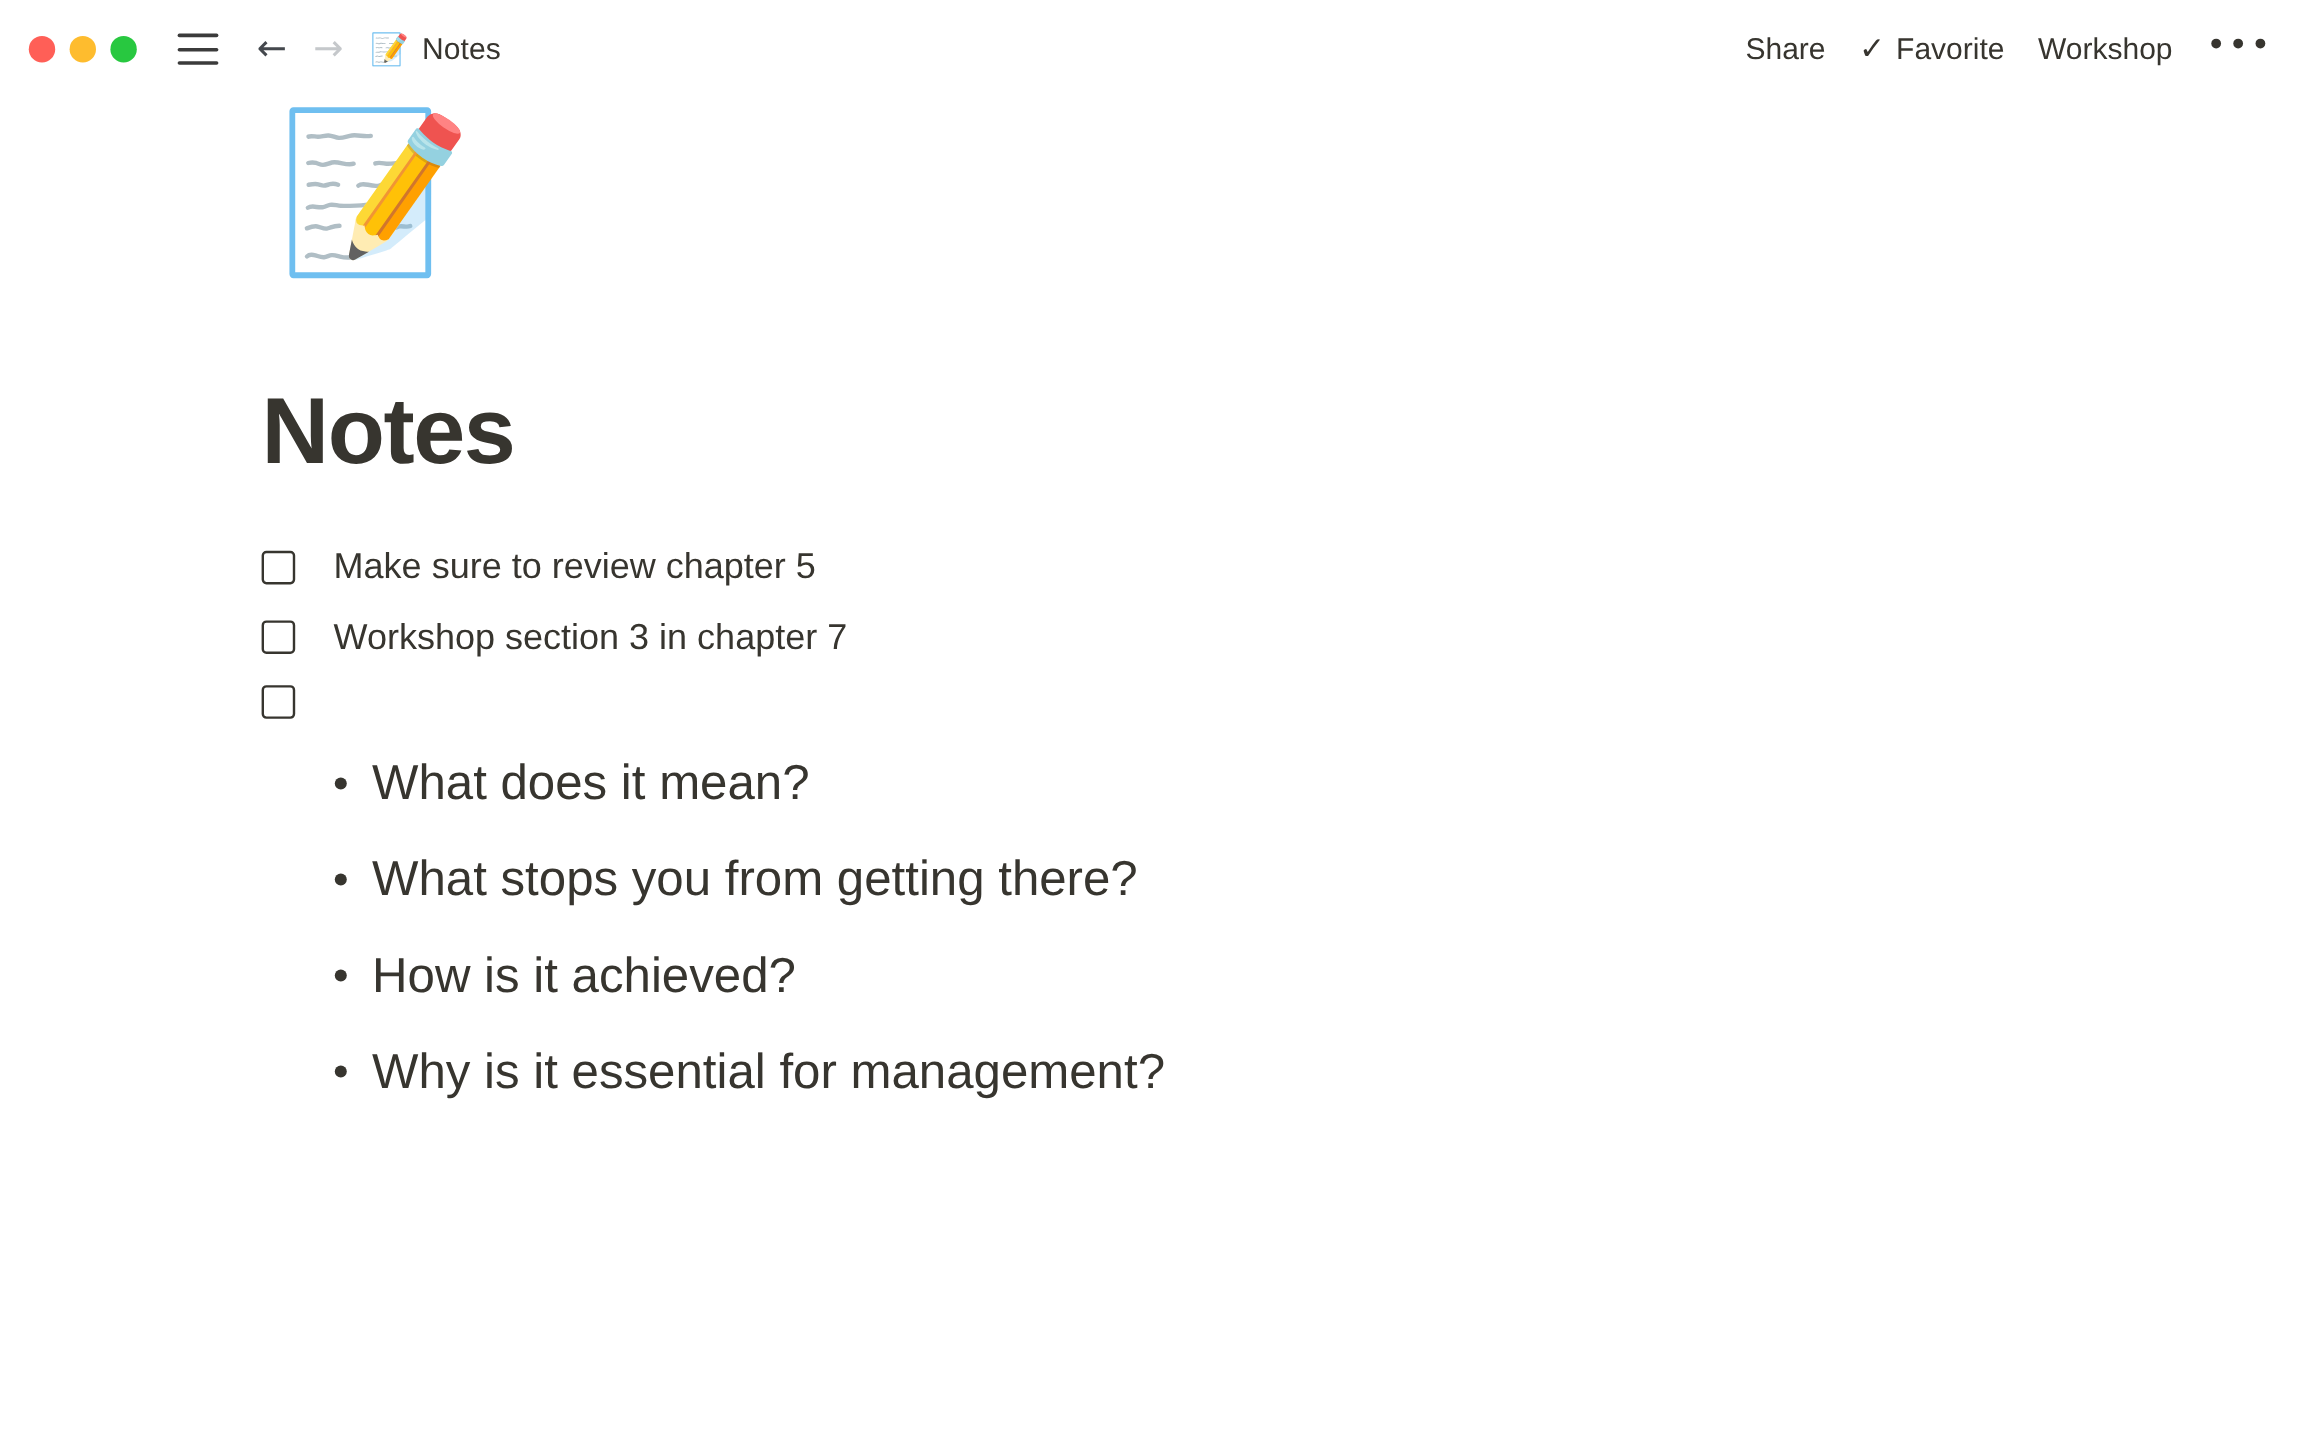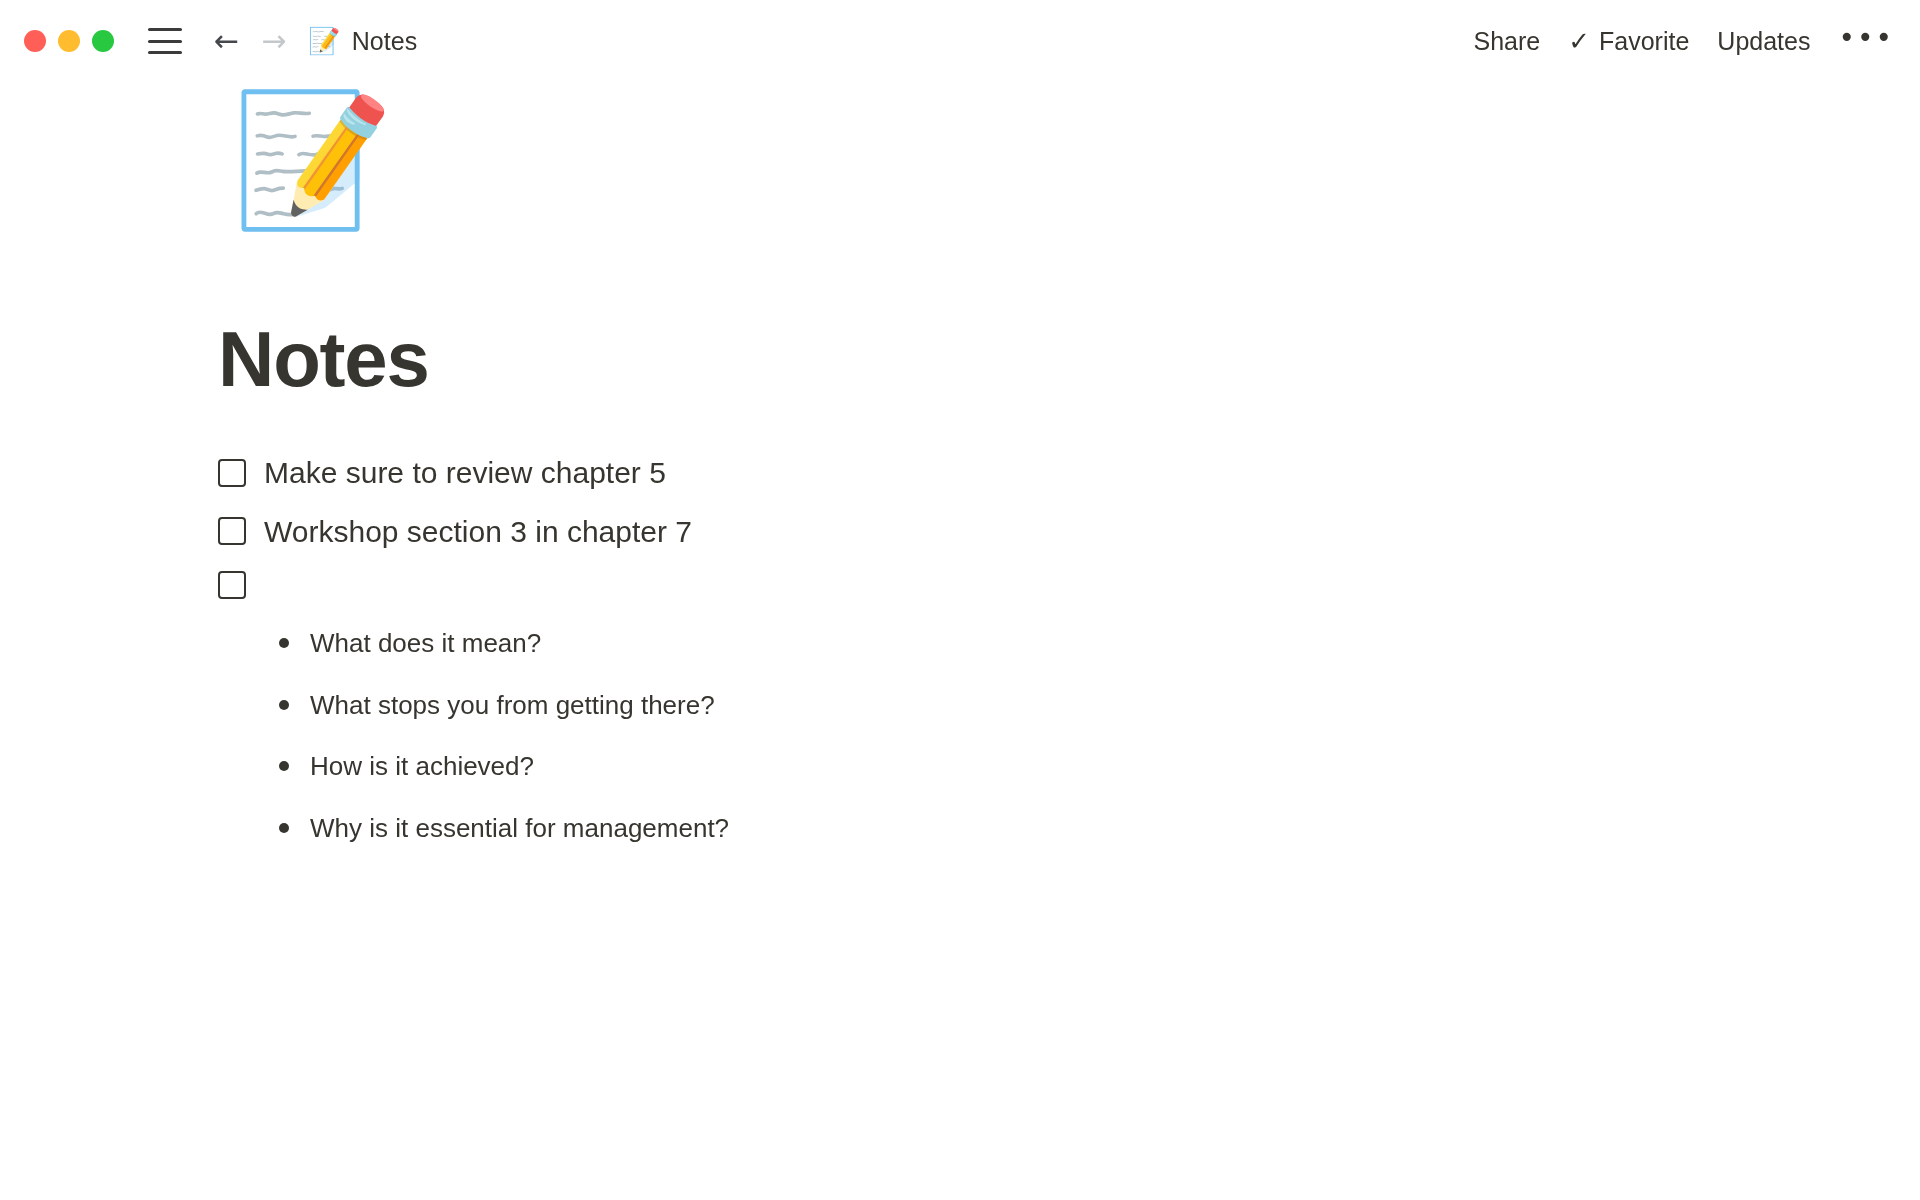--- a/index.html
+++ b/index.html
@@ -146,21 +146,21 @@
     margin-bottom: 0;
     line-height: 1;
   }
 
   .todo-list {
     margin-top: 56px;
   }
   .todo-item {
     display: flex;
     align-items: center;
-    gap: 18px;
+    gap: 32px;
     margin-bottom: 21px;
     cursor: pointer;
     text-align: right;
   }
   .checkbox {
     width: 28px;
     height: 28px;
     border: 2.5px solid #37352f;
     border-radius: 4px;
     flex: none;
@@ -184,21 +184,21 @@
   }
   .bullet-dot {
     width: 10px;
     height: 10px;
     border-radius: 50%;
     background: #37352f;
     flex: none;
     margin-left: 5px;
   }
   .bullet-text {
-    font-size: 26px;
+    font-size: 41px;
     color: #37352f;
     line-height: 1.25;
   }
 </style>
 </head>
 <body>
 
 <div class="titlebar">
 
   <div class="traffic-lights">
@@ -222,21 +222,21 @@
     <span class="emoji-sm">📝</span>
     <span class="doc-title">Notes</span>
   </div>
 
   <div class="titlebar-right">
     <span class="tb-action">Share</span>
     <span class="updates-group">
       <span class="check-icon">✓</span>
       <span class="tb-action">Favorite</span>
     </span>
-    <span class="tb-action">Updates</span>
+    <span class="tb-action">Workshop</span>
     <span class="dots-icon">•••</span>
   </div>
 </div>
 
 <div class="page">
 
   <div class="cover-emoji">📝</div>
 
   <h1 class="page-title">Notes</h1>
 

